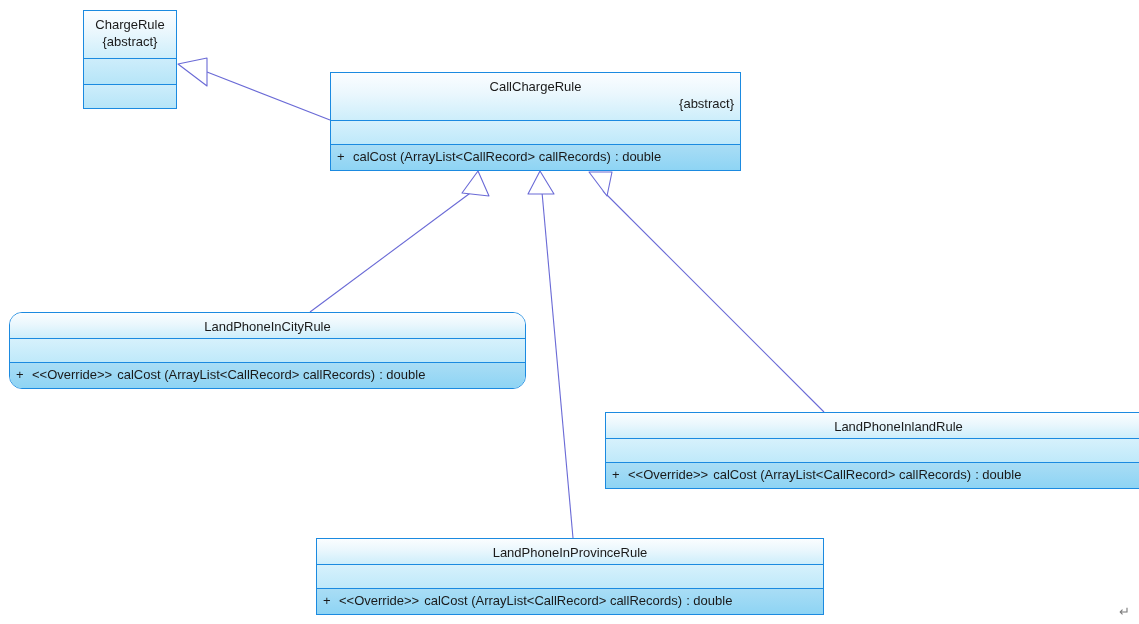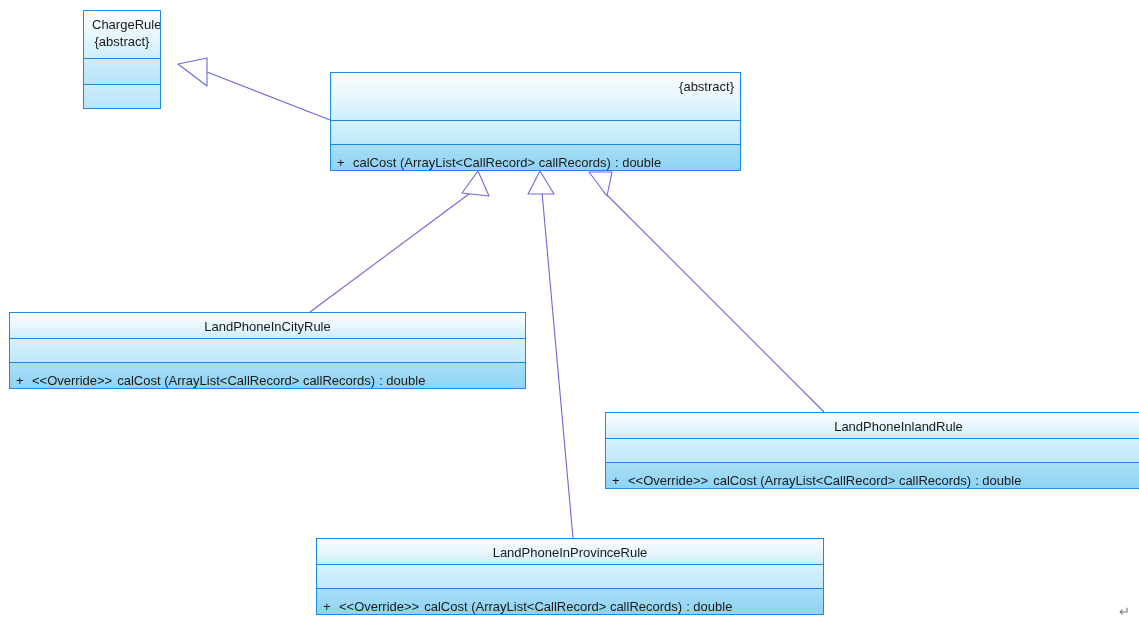--- a/index.html
+++ b/index.html
@@ -49,21 +49,21 @@
     border-bottom: 1px solid #1b8ae0;
     text-align: center;
     padding: 5px 8px 4px 8px;
   }
   .comp-attrs {
     background: linear-gradient(to bottom, #d6f1fc 0%, #bfe9fa 100%);
     border-bottom: 1px solid #1b8ae0;
   }
   .comp-ops {
     background: linear-gradient(to bottom, #a9ddf5 0%, #8ed4f4 100%);
-    padding: 10px 6px 4px 6px;
+    padding: 4px 6px 4px 6px;
     white-space: nowrap;
   }
   .comp-empty {
     background: linear-gradient(to bottom, #cdedfb 0%, #b6e5f8 100%);
   }
   .class-name {
     display: block;
     text-align: center;
     line-height: 17px;
   }
@@ -120,42 +120,43 @@
       <polygon points="540,171 528,194 554,194" fill="#ffffff" stroke="#6a6ad6" stroke-width="1.1" stroke-linejoin="round"></polygon>
     </g>
 
      CallChargeRule --&gt;
     <g>
       <line x1="824" y1="412" x2="603" y2="191" stroke="#6a6ad6" stroke-width="1.1"></line>
       <polygon points="589,172 607,196 612,172" fill="#ffffff" stroke="#6a6ad6" stroke-width="1.1" stroke-linejoin="round"></polygon>
     </g>
   </svg>
 
-  <div class="uml-class" style="left:83px; top:10px; width:78px; height:99px;">
+  <div class="uml-class" style="left:83px; top:10px; width:94px; height:99px;">
     <div class="uml-compartment comp-header" style="height:48px;">
       <span class="class-name">ChargeRule</span>
       <span class="abstract-tag-center">{abstract}</span>
     </div>
     <div class="uml-compartment comp-attrs comp-empty" style="height:26px;"></div>
     <div class="uml-compartment comp-empty" style="height:23px;"></div>
   </div>
 
   <div class="uml-class" style="left:330px; top:72px; width:411px; height:99px;">
     <div class="uml-compartment comp-header" style="height:48px; padding:5px 0 4px 0;">
+      <span class="class-name">CallChargeRule</span>
       <span class="abstract-tag-right">{abstract}</span>
     </div>
     <div class="uml-compartment comp-attrs" style="height:24px;"></div>
     <div class="uml-compartment comp-ops" style="height:25px;">
       <span class="op-line">
         <span class="op-vis">+</span><span>calCost (ArrayList&lt;CallRecord&gt; callRecords)</span><span class="op-ret">: double</span>
       </span>
     </div>
   </div>
 
-  <div class="uml-class" style="left:9px; top:312px; width:517px; height:77px;">
+  <div class="uml-class" style="left:9px; top:312px; width:517px; height:77px;border-radius:13px;">
     <div class="uml-compartment comp-header" style="height:26px;">
       <span class="class-name">LandPhoneInCityRule</span>
     </div>
     <div class="uml-compartment comp-attrs" style="height:24px;"></div>
     <div class="uml-compartment comp-ops" style="height:25px;">
       <span class="op-line">
         <span class="op-vis">+</span><span class="op-stereo">&lt;&lt;Override&gt;&gt;</span><span>calCost (ArrayList&lt;CallRecord&gt; callRecords)</span><span class="op-ret">: double</span>
       </span>
     </div>
   </div>

